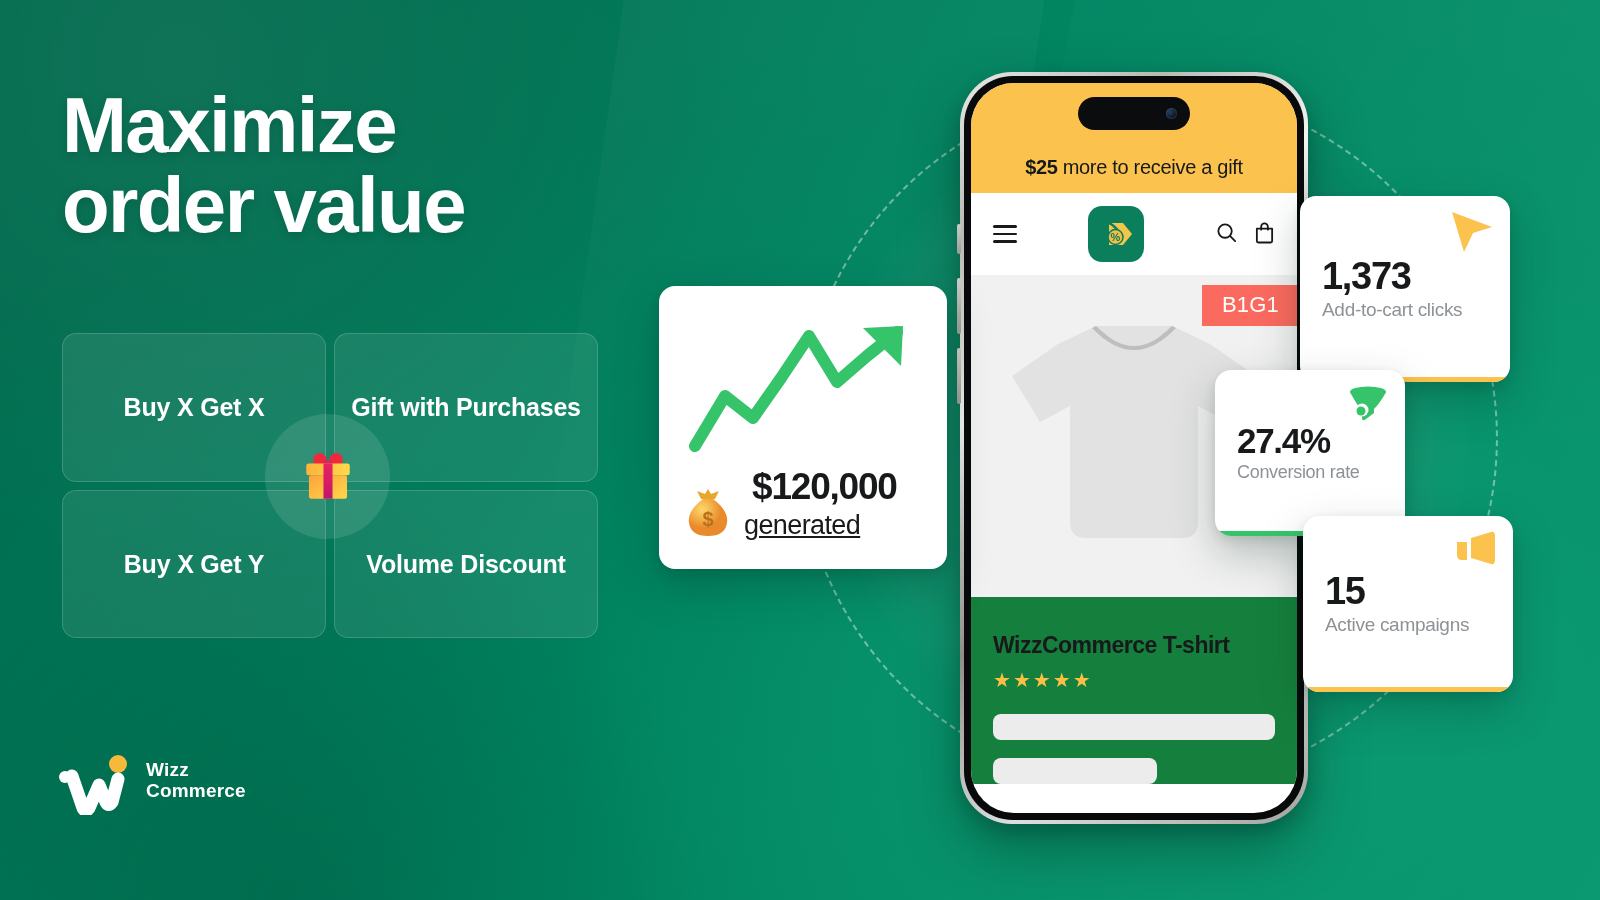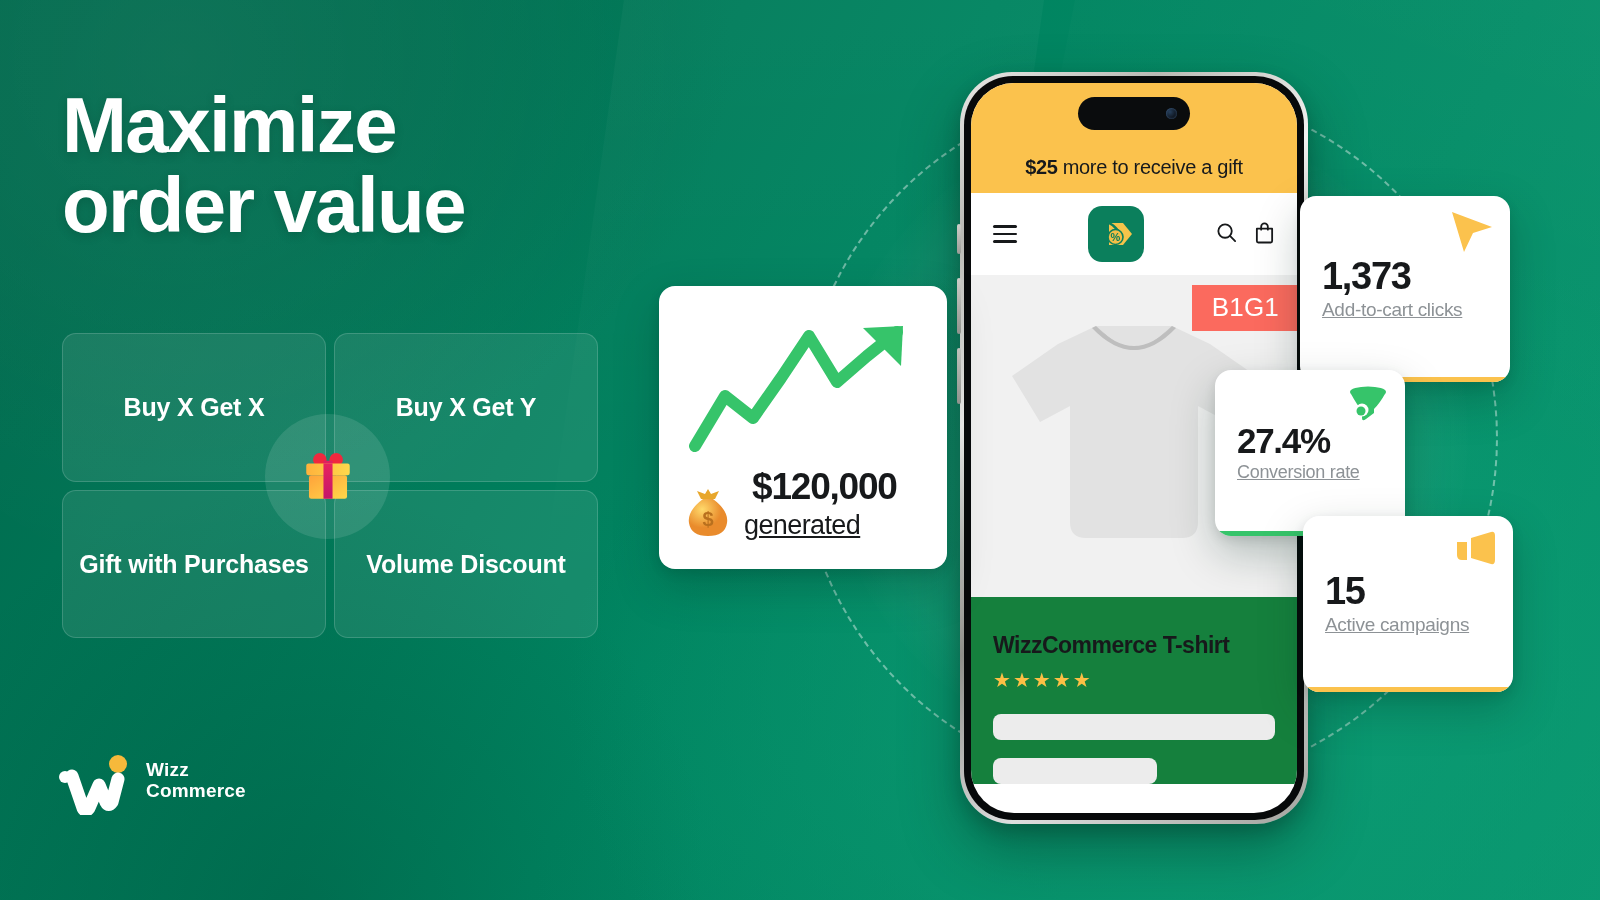--- a/index.html
+++ b/index.html
@@ -136,21 +136,21 @@
   .burger i { display:block; height:2.6px; background:#17191b; border-radius:2px; }
   .applogo { width:56px; height:56px; border-radius:14px; background:#0B7F5C; display:flex; align-items:center; justify-content:center; }
   .nav-right { display:flex; align-items:center; gap:16px; }
 
   .hero {
     position:relative; height:322px; background:#F1F1F1;
     display:flex; align-items:center; justify-content:center;
   }
   .badge {
     position:absolute; right:0; top:10px; background:#FB6A5E; color:#fff;
-    font-size:26px; font-weight:500; padding:7px 18px 8px 20px; letter-spacing:.2px;
+    font-size:22px; font-weight:500; padding:7px 18px 8px 20px; letter-spacing:.2px;
   }
   .info { padding:35px 22px 0 22px; background:#15803d; }
   .pname { font-size:23px; font-weight:700; color:#17191b; letter-spacing:-.5px; }
   .stars { margin-top:9px; font-size:20px; color:#FBBF45; letter-spacing:2px; }
   .skel { background:#ECECEC; border-radius:8px; height:26px; margin-top:22px; }
   .skel.w1 { width:100%; }
   .skel.w2 { width:58%; margin-top:18px; }
 
   
   .fl {
@@ -165,21 +165,21 @@
   .rev-row { display:flex; align-items:flex-end; gap:13px; margin-top:8px; }
   .rev-amount { font-size:37px; font-weight:700; color:#17191b; letter-spacing:-1.2px; line-height:1.05;margin-left:8px; }
   .rev-sub { font-size:27px; color:#17191b; letter-spacing:-.6px; line-height:1.2; margin-top:2px;text-decoration:underline; }
 
   #card-atc  { left:1300px; top:196px; width:210px; height:186px; }
   #card-conv { left:1215px; top:370px; width:190px; height:166px; }
   #card-camp { left:1303px; top:516px; width:210px; height:176px; }
 
   .stat { padding:0 22px; height:100%; display:flex; flex-direction:column; justify-content:center; position:relative; }
   .stat .num { font-size:38px; font-weight:700; color:#17191b; letter-spacing:-1.3px; line-height:1.0; }
-  .stat .lbl { font-size:19px; color:#8D9296; margin-top:4px; letter-spacing:-.3px; white-space:nowrap;text-decoration:underline; }
+  .stat .lbl { font-size:19px; color:#8D9296; margin-top:4px; letter-spacing:-.3px; white-space:nowrap; }
   .stat .ico { position:absolute; right:16px; top:14px; }
   #card-conv .stat .num { font-size:35px; }
   #card-conv .stat .lbl { font-size:18px; }
 </style>
 </head>
 <body>
 
 <div id="bg">
   <div class="bg-grad"></div>
   <div class="bg-blob-a"></div>
@@ -195,24 +195,24 @@
   <div class="headline">
     <span>Maximize</span>
     <span class="l2">order value</span>
   </div>
 
   <div class="grid">
     <div class="fcard">
       <span>Buy X Get X</span>
     </div>
     <div class="fcard">
+      <span>Gift with Purchases</span>
+    </div>
+    <div class="fcard">
       <span>Buy X Get Y</span>
-    </div>
-    <div class="fcard">
-      <span>Gift with Purchases</span>
     </div>
     <div class="fcard">
       <span>Volume Discount</span>
     </div>
   </div>
 
   <div class="gift-circle">
     <span>
       <svg width="58" height="58" viewBox="0 0 64 64">
         <defs>

